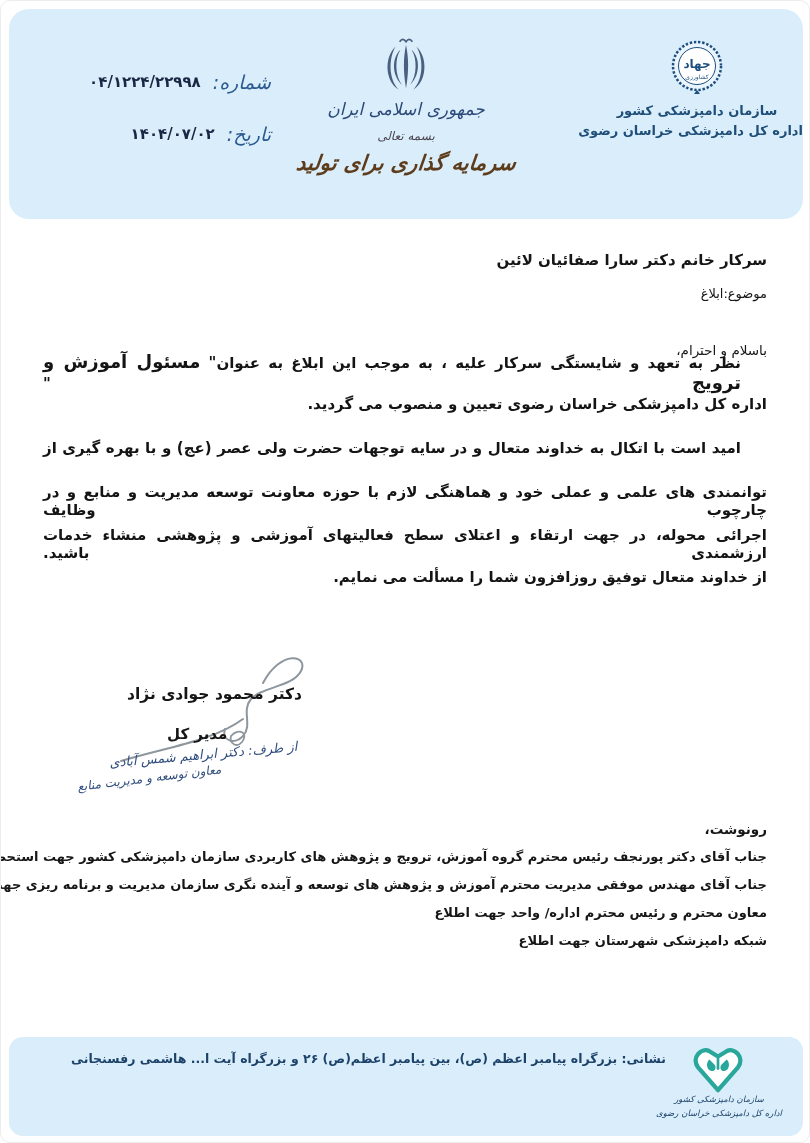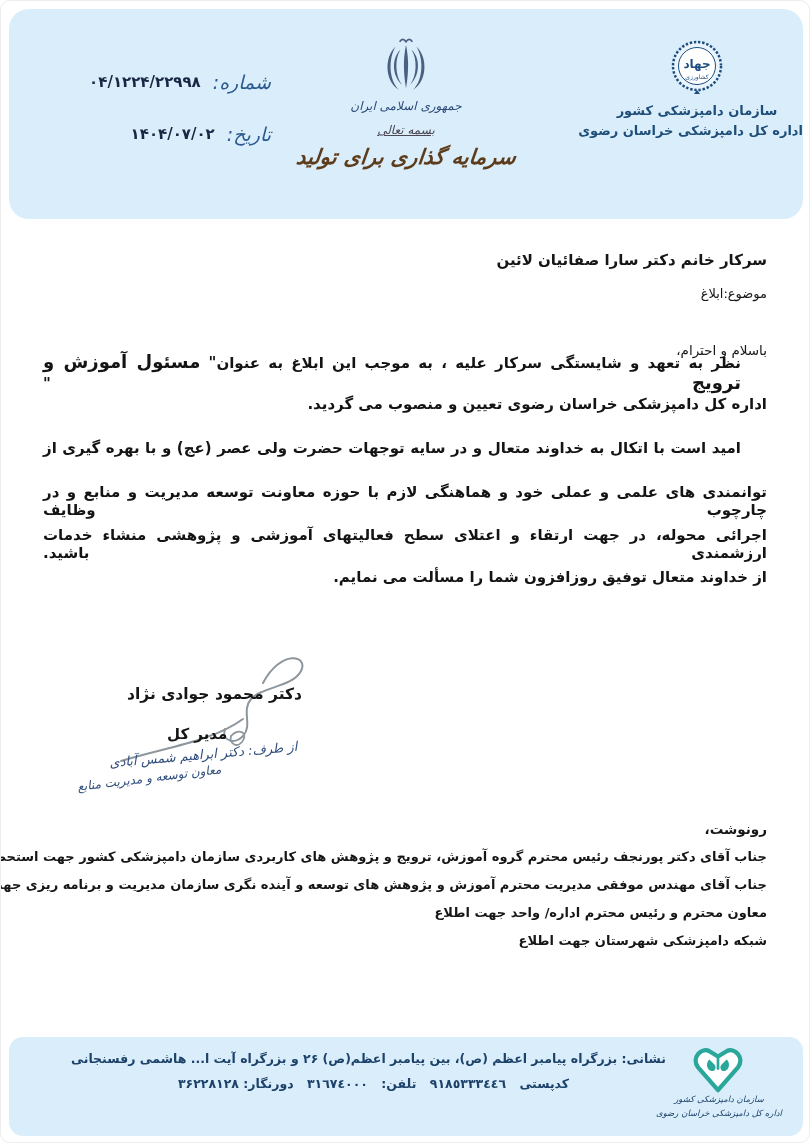--- a/index.html
+++ b/index.html
@@ -19,22 +19,22 @@
   
   .meta-row { position:absolute; width:190px; display:flex; flex-direction:row;
               align-items:center; justify-content:flex-start; gap:12px; direction:rtl; }
   .meta-label { font-style:italic; font-size:19px; color:#2a5a8f; white-space:nowrap; }
   .meta-value { font-weight:bold; font-size:15px; color:#1a2744; letter-spacing:1px; white-space:nowrap; }
   .row-number { left:72px; top:62px; }
   .row-date   { left:72px; top:114px; }
 
   .center-col { position:absolute; left:280px; top:28px; width:234px; text-align:center; }
   .emblem-wrap { height:64px; }
-  .republic { font-style:italic; font-size:12px; color:#2c4a78; margin-top:-2px; }
-  .besmeh   { font-style:italic; font-size:12px; color:#4c4650; margin-top:10px;text-decoration:underline; }
+  .republic { font-style:italic; font-size:17px; color:#2c4a78; margin-top:-2px; }
+  .besmeh   { font-style:italic; font-size:12px; color:#4c4650; margin-top:10px; }
   .slogan   { font-style:italic; font-weight:bold; font-size:21px; color:#5d3c1b;
               margin-top:8px; transform:skewX(-6deg); white-space:nowrap; }
 
   .org-col { position:absolute; left:582px; top:30px; width:212px; text-align:center; }
   .seal-wrap { height:62px; }
   .org-line { font-weight:bold; font-size:13px; color:#1f4e79; line-height:1.55; white-space:nowrap; }
 
   
   .recipient  { position:absolute; right:42px; top:250px; font-weight:bold; font-size:15px; }
   .subject    { position:absolute; right:42px; top:285px; font-size:13px; }
@@ -155,28 +155,20 @@
   <div class="cc-label">رونوشت،</div>
   <div class="cc-item cc-0">جناب آقای دکتر پورنجف رئیس محترم گروه آموزش، ترویج و پژوهش های کاربردی سازمان دامپزشکی کشور جهت استحضار</div>
   <div class="cc-item cc-1">جناب آقای مهندس موفقی مدیریت محترم آموزش و پژوهش های توسعه و آینده نگری سازمان مدیریت و برنامه ریزی جهت استحضار</div>
   <div class="cc-item cc-2">معاون محترم و رئیس محترم اداره/ واحد جهت اطلاع</div>
   <div class="cc-item cc-3">شبکه دامپزشکی شهرستان جهت اطلاع</div>
 
   <div class="band-footer"></div>
 
   <div class="foot-line foot-1">نشانی: بزرگراه پیامبر اعظم (ص)، بین پیامبر اعظم(ص) ۲۶ و بزرگراه آیت ا... هاشمی رفسنجانی</div>
 
-  <div class="foot-line foot-2">
-    <span>کدپستی</span>
-    <span class="foot-sep">٩١٨٥٣٣٣٤٤٦</span>
-    <span>تلفن:</span>
-    <span class="foot-sep">٣١٦٧٤٠٠٠</span>
-    <span>دورنگار:</span>
-    <span>۳۶۲۲۸۱۲۸</span>
-  </div>
 
 
   <div class="ivo-logo">
     <svg width="50" height="48" viewBox="0 0 52 50" aria-hidden="true">
       <path d="M26,47 L5,23 C-2,13 9,2 17,6.5 L26,12 L35,6.5 C43,2 54,13 47,23 Z" fill="#ffffff" stroke="#2aa79b" stroke-width="4.5" stroke-linejoin="round"></path>
       <path d="M17,15 C13,18 14,26 19,27 C23,28 25,23 22,20 Z" fill="#2aa79b"></path>
       <path d="M35,15 C39,18 38,26 33,27 C29,28 27,23 30,20 Z" fill="#2aa79b"></path>
       <rect x="24.6" y="13" width="2.8" height="13" rx="1.4" fill="#2aa79b"></rect>
     </svg>
   </div>

